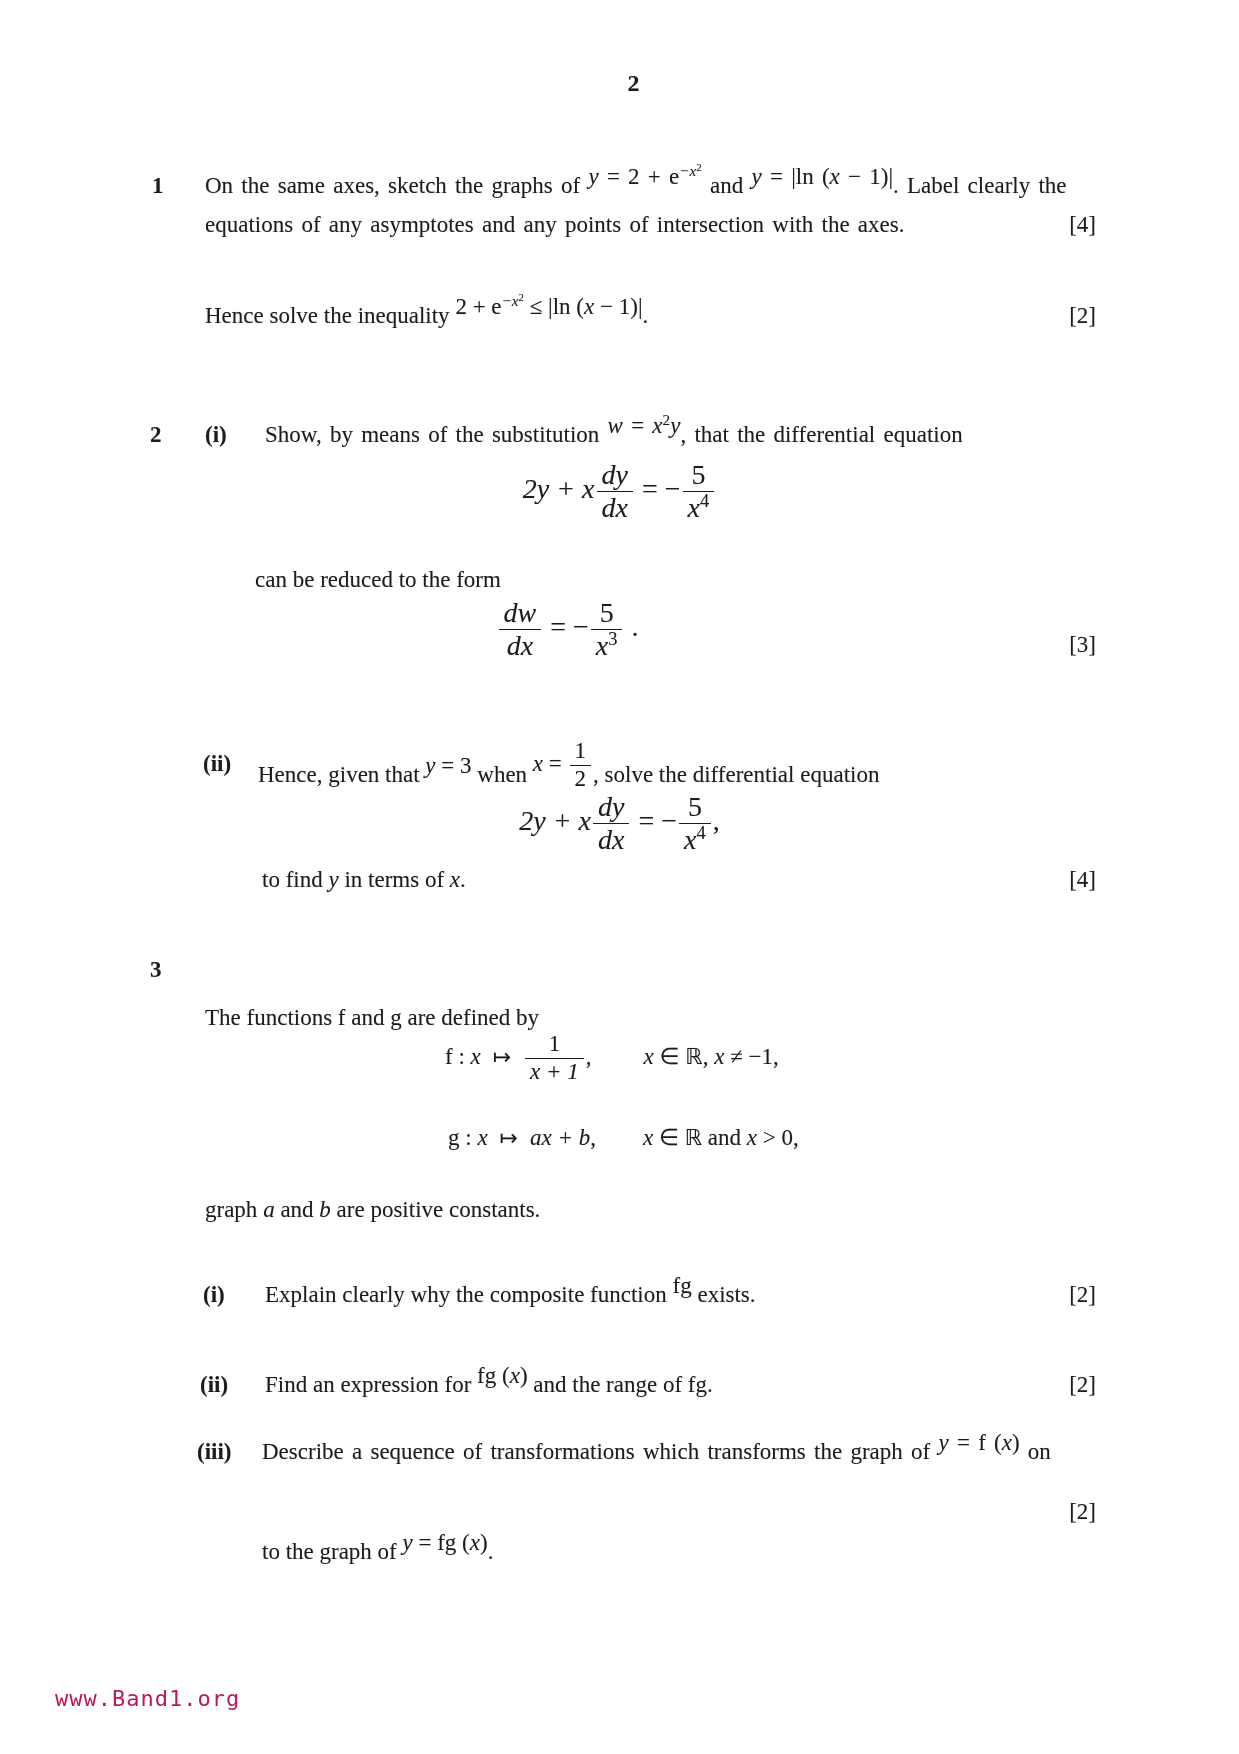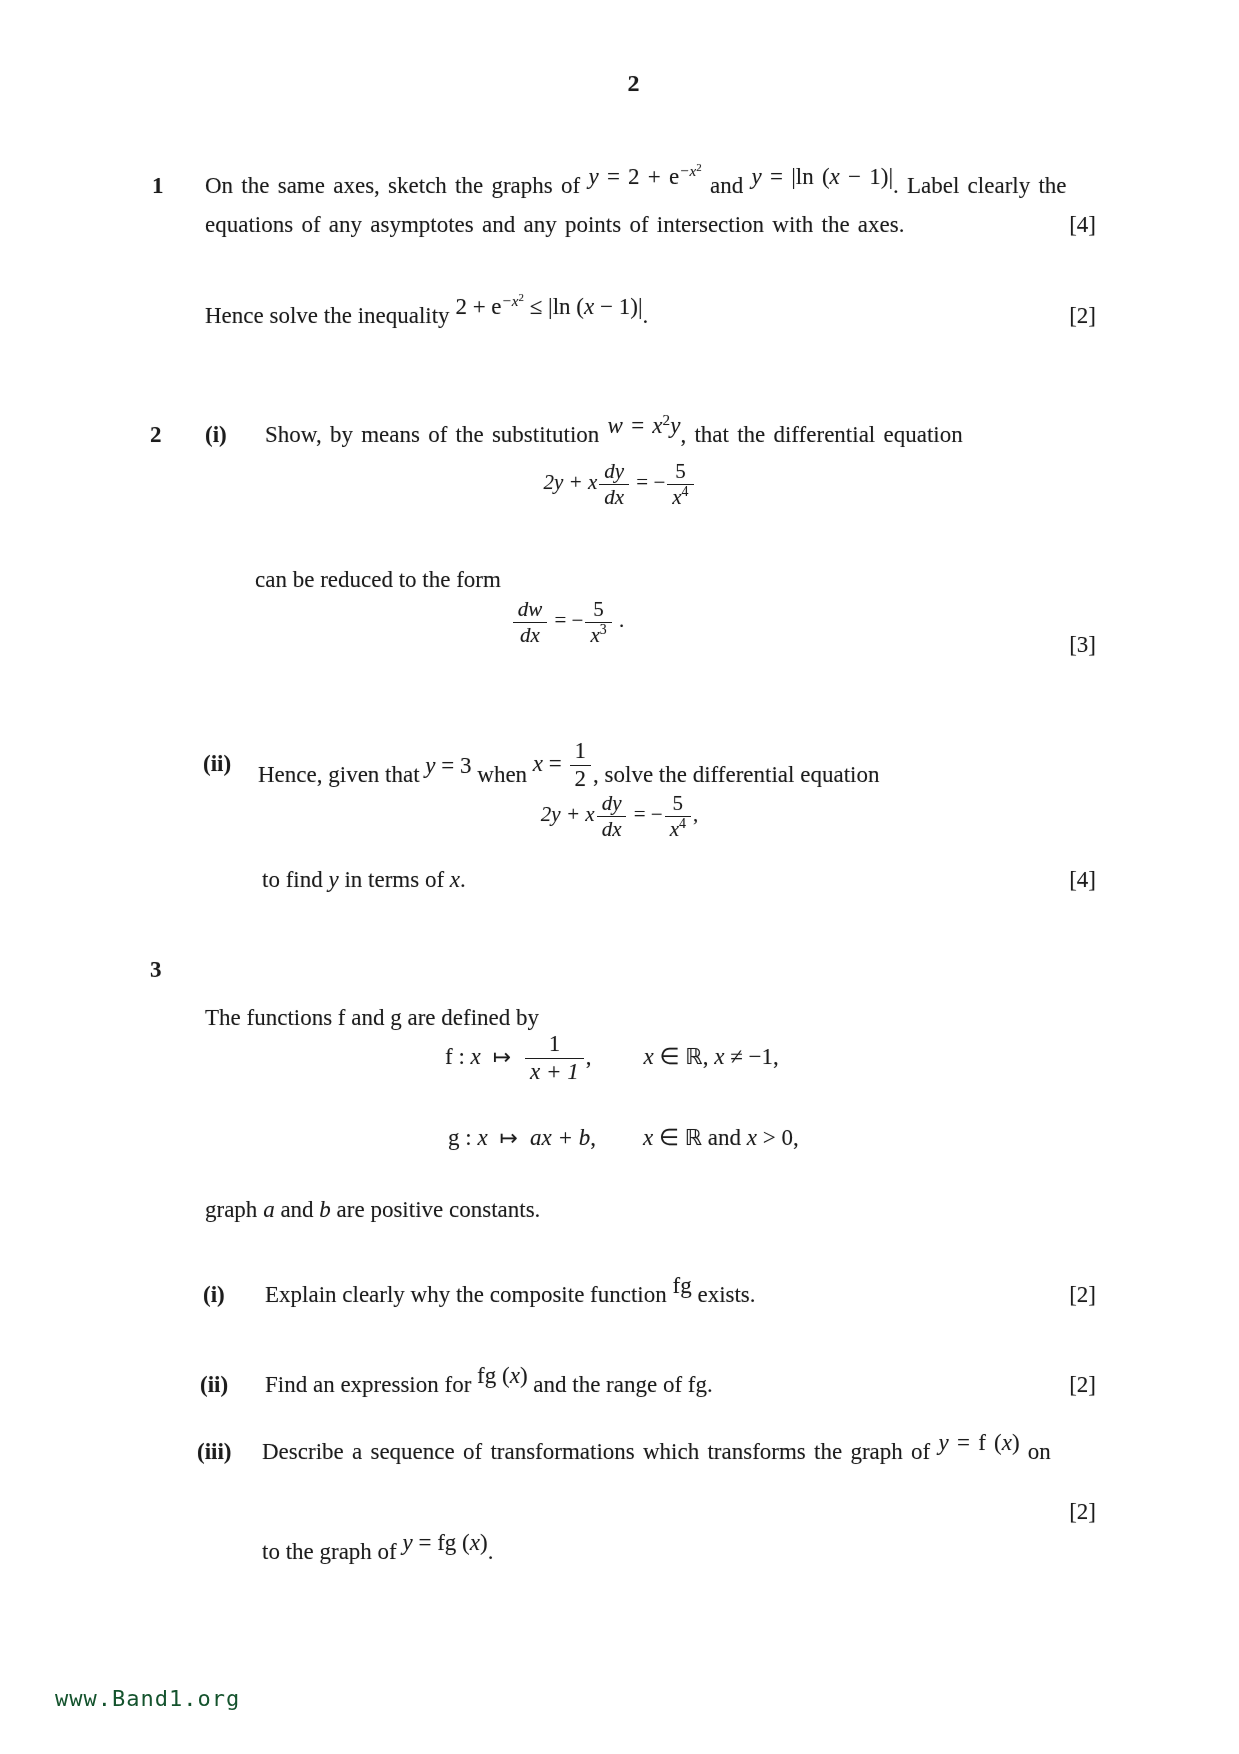--- a/index.html
+++ b/index.html
@@ -4,34 +4,34 @@
 <style>
   html,body{margin:0;padding:0;background:#e8e8e8;}
   .page{
     position:relative;width:1239px;height:1754px;margin:0 auto;
     background:#ffffff;color:#1c1c1c;
     font-family:"Liberation Serif",serif;
     overflow:hidden;
   }
   .abs{position:absolute;white-space:nowrap;}
   .t{font-size:23px;line-height:1.25;text-shadow:0 0 1px rgba(30,30,30,.28);}
-  .eqt{font-size:21px;line-height:1.2;text-shadow:0 0 1px rgba(30,30,30,.28);}
+  .eqt{font-size:28px;line-height:1.2;text-shadow:0 0 1px rgba(30,30,30,.28);}
   .b{font-weight:bold;}
   .it{font-style:italic;}
   .js{word-spacing:2.5px;}
   .sup{font-size:66%;position:relative;top:-0.55em;line-height:0;}
   .s2{font-size:72%;position:relative;top:-0.4em;line-height:0;}
   .rm{position:relative;top:-9px;}
   .frac{display:inline-block;vertical-align:middle;text-align:center;line-height:1.08;margin:0 2px;}
   .fn{display:block;border-bottom:1.5px solid #1c1c1c;padding:0 5px 1px;}
   .fd{display:block;padding:1px 5px 0;}
   .rfr{display:inline-block;vertical-align:middle;position:relative;top:-11px;text-align:center;}
   .mark{left:1046px;width:50px;text-align:right;}
   .sym{font-family:"DejaVu Sans","DejaVu Serif",sans-serif;font-size:95%;}
-  .footer{font-family:"DejaVu Sans Mono","Liberation Mono",monospace;font-size:22px;letter-spacing:1px;color:#14532d;}
+  .footer{font-family:"DejaVu Sans Mono","Liberation Mono",monospace;font-size:22px;letter-spacing:1px;color:#be185d;}
 </style>
 </head>
 <body>
 
 <div class="page">
 
   <div class="abs t b" style="top:68px;left:28px;right:0;text-align:center;font-size:24px">2</div>
 
   <div class="abs t b" style="top:172px;left:152px">1</div>
 

